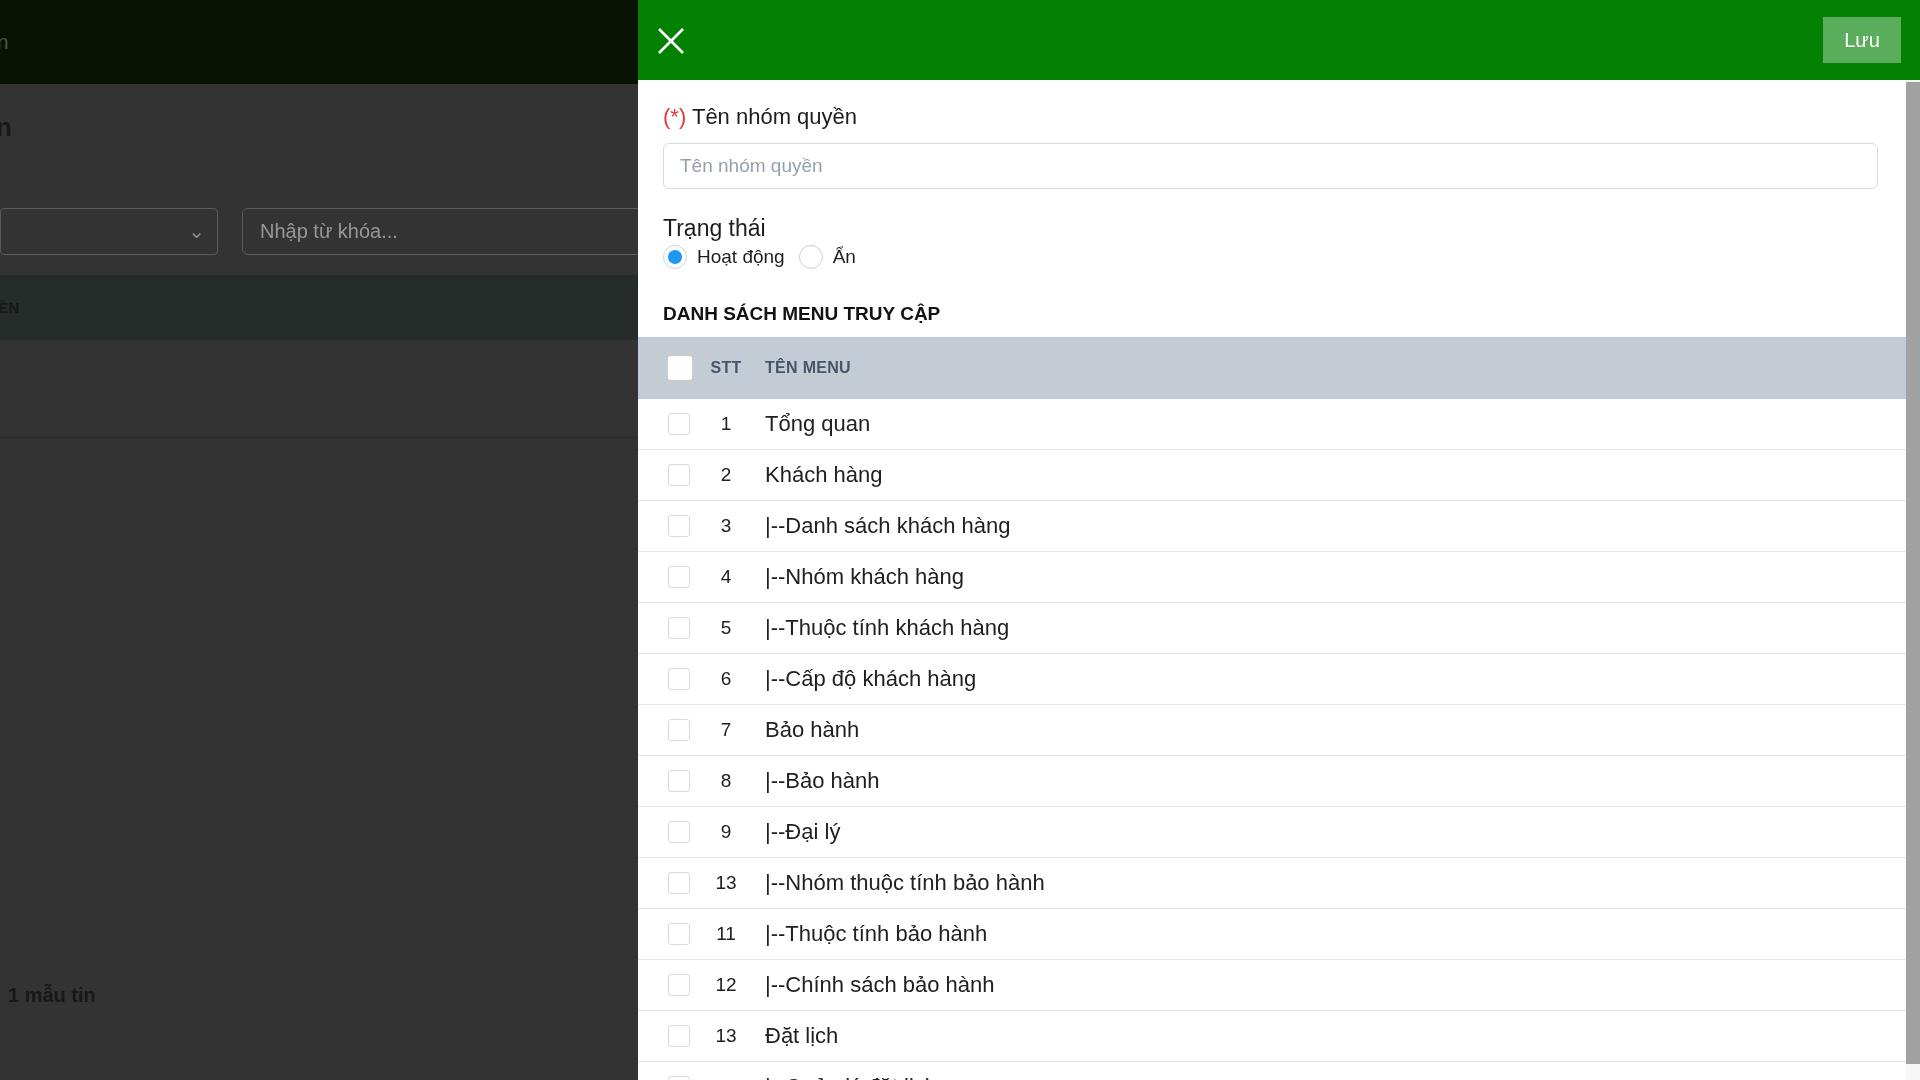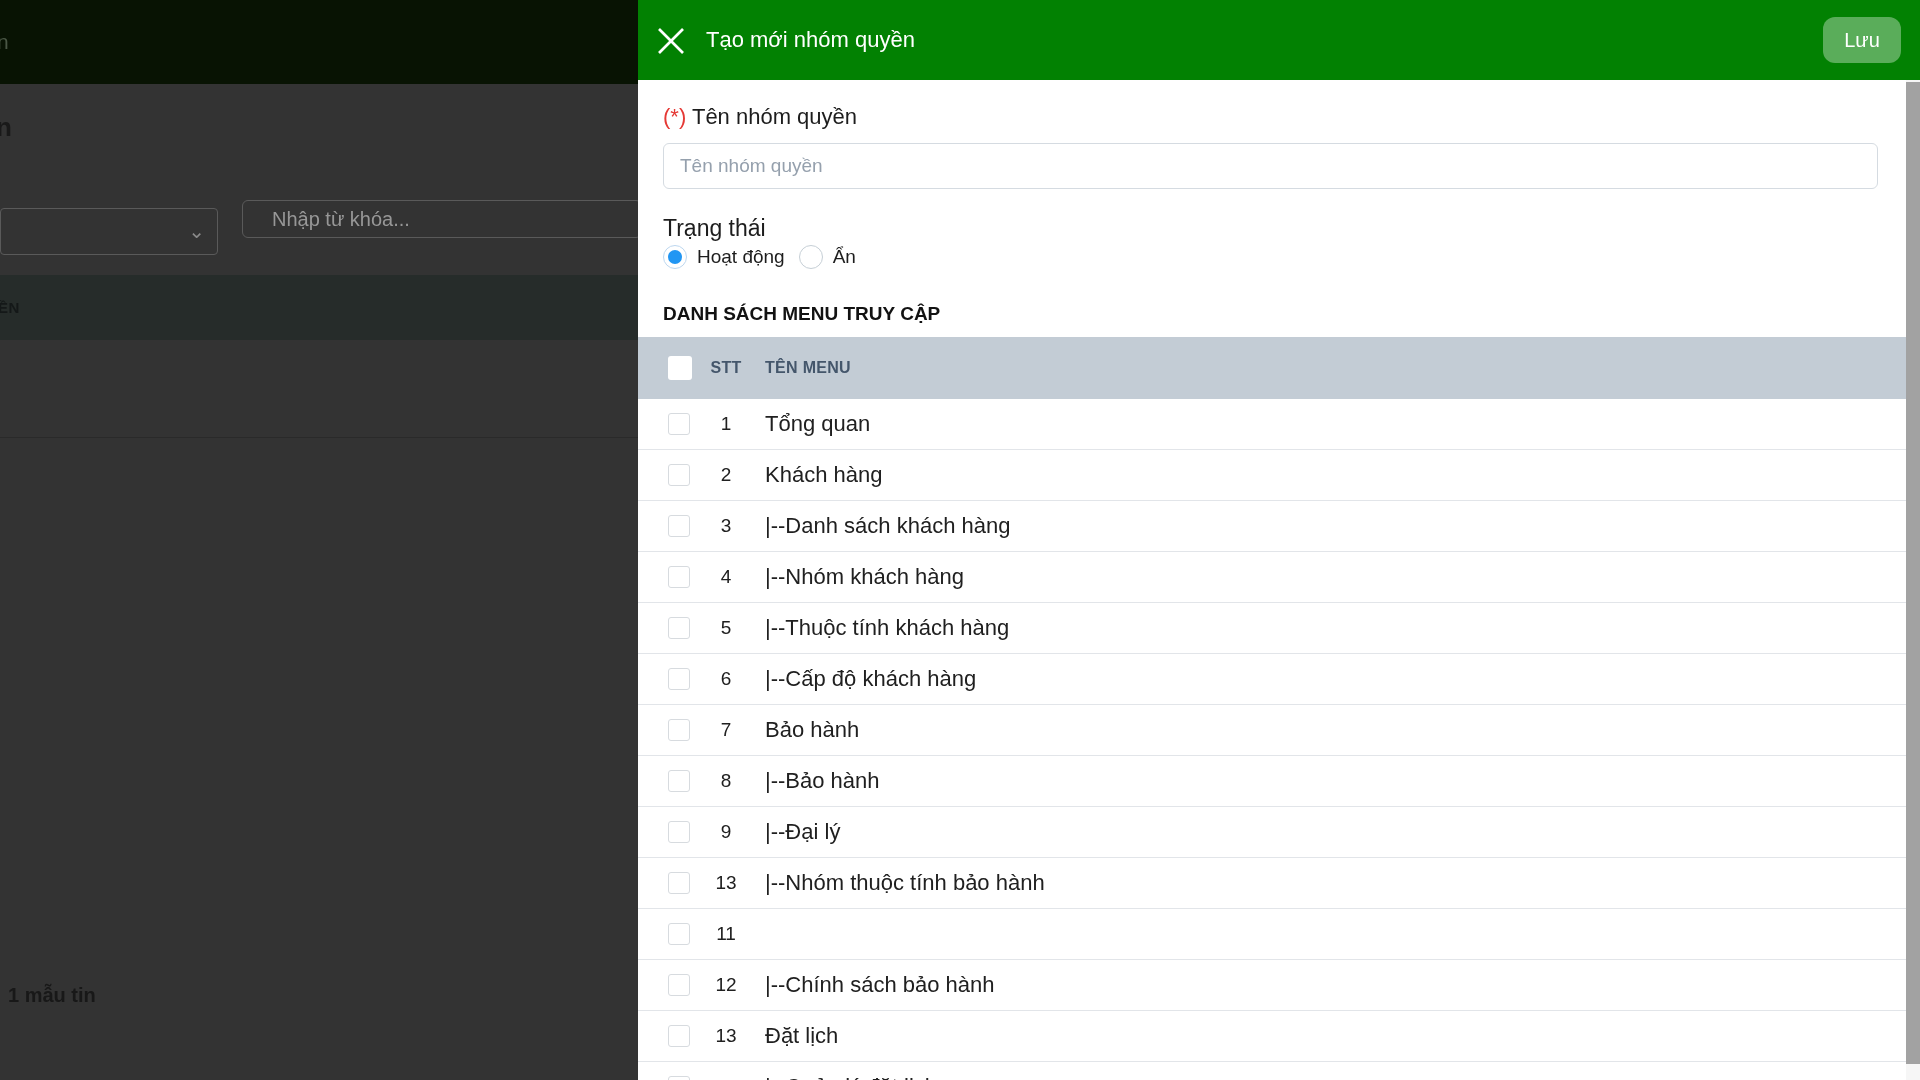--- a/index.html
+++ b/index.html
@@ -14,41 +14,41 @@
   .bd-nav-frag{position:absolute;left:-3px;top:30px;font-size:21px;color:#4a5745;}
   .bd-heading-frag{position:absolute;left:-4px;top:112px;font-size:26px;font-weight:bold;color:#191919;}
   .bd-dropdown{
     position:absolute;left:0;top:208px;width:218px;height:47px;box-sizing:border-box;
     border:1px solid #5a5a5a;border-radius:4px;
   }
   .bd-dropdown .chev{
     position:absolute;right:12px;top:10px;color:#8b8b8b;font-size:20px;
   }
   .bd-search{
-    position:absolute;left:242px;top:200px;width:400px;height:38px;box-sizing:border-box;
-    border:1px solid #5a5a5a;border-radius:6px;display:flex;align-items:center;padding-left:12px;
+    position:absolute;left:242px;top:208px;width:400px;height:47px;box-sizing:border-box;
+    border:1px solid #5a5a5a;border-radius:6px;display:flex;align-items:center;
   }
   .bd-search .ph{margin-left:17px;font-size:20px;color:#979797;}
   .bd-theader{position:absolute;left:0;top:275px;width:638px;height:65px;background:#262c2a;display:flex;align-items:center;}
   .bd-theader .frag{margin-left:-2px;font-size:15px;font-weight:bold;color:#141818;letter-spacing:.5px;}
   .bd-rowline{position:absolute;left:0;top:437px;width:638px;height:1px;background:#2a2a2a;}
   .bd-count{position:absolute;left:8px;top:984px;font-size:20px;font-weight:bold;color:#181818;}
 
   
   .panel{position:absolute;left:638px;top:0;width:1282px;height:1080px;background:#ffffff;overflow:hidden;}
   .panel-header{position:absolute;left:0;top:0;width:100%;height:80px;background:var(--accent,#028102);}
   .close-btn{
     position:absolute;left:16px;top:22px;width:38px;height:38px;background:transparent;border:0;
     cursor:pointer;padding:0;
   }
   .close-btn svg{display:block;}
   .panel-title{position:absolute;left:68px;top:0;height:80px;display:flex;align-items:center;
     color:#fff;font-size:22px;font-weight:500;}
   .save-btn{
-    position:absolute;right:19px;top:17px;width:78px;height:46px;border:0;border-radius:12px;
+    position:absolute;right:19px;top:17px;width:78px;height:46px;border:0;border-radius:0;
     background:rgba(255,255,255,0.35);color:#fff;font-size:20px;cursor:pointer;
     font-family:inherit;
     margin-left:8px;
   }
 
   
   .fld-label{position:absolute;left:25px;top:104px;font-size:22px;color:#1d1d1d;}
   .req{color:var(--required,#e53935);}
   .name-input{
     position:absolute;left:25px;top:143px;width:1215px;height:46px;box-sizing:border-box;
@@ -111,21 +111,20 @@
 <div class="panel">
   <div class="panel-header">
     <button class="close-btn">
       <span>
         <svg width="34" height="34" viewBox="0 0 34 34">
           <line x1="5" y1="5" x2="29" y2="29" stroke="#ffffff" stroke-width="2.6"></line>
           <line x1="29" y1="5" x2="5" y2="29" stroke="#ffffff" stroke-width="2.6"></line>
         </svg>
       </span>
     </button>
-    <div class="panel-title">Tạo mới nhóm quyền</div>
     <button class="save-btn">Lưu</button>
   </div>
 
   <div class="fld-label">
     <span class="req">(*)</span>
     <span>Tên nhóm quyền</span>
   </div>
   <input class="name-input" type="text" placeholder="Tên nhóm quyền" style="">
 
   <div class="status-label">Trạng thái</div>
@@ -194,20 +193,21 @@
         <span class="mname">|--Đại lý</span>
       </div>
       <div class="trow">
         <span class="cb"></span>
         <span class="stt">13</span>
         <span class="mname">|--Nhóm thuộc tính bảo hành</span>
       </div>
       <div class="trow">
         <span class="cb"></span>
         <span class="stt">11</span>
+        <span class="mname">|--Thuộc tính bảo hành</span>
       </div>
       <div class="trow">
         <span class="cb"></span>
         <span class="stt">12</span>
         <span class="mname">|--Chính sách bảo hành</span>
       </div>
       <div class="trow">
         <span class="cb"></span>
         <span class="stt">13</span>
         <span class="mname">Đặt lịch</span>

